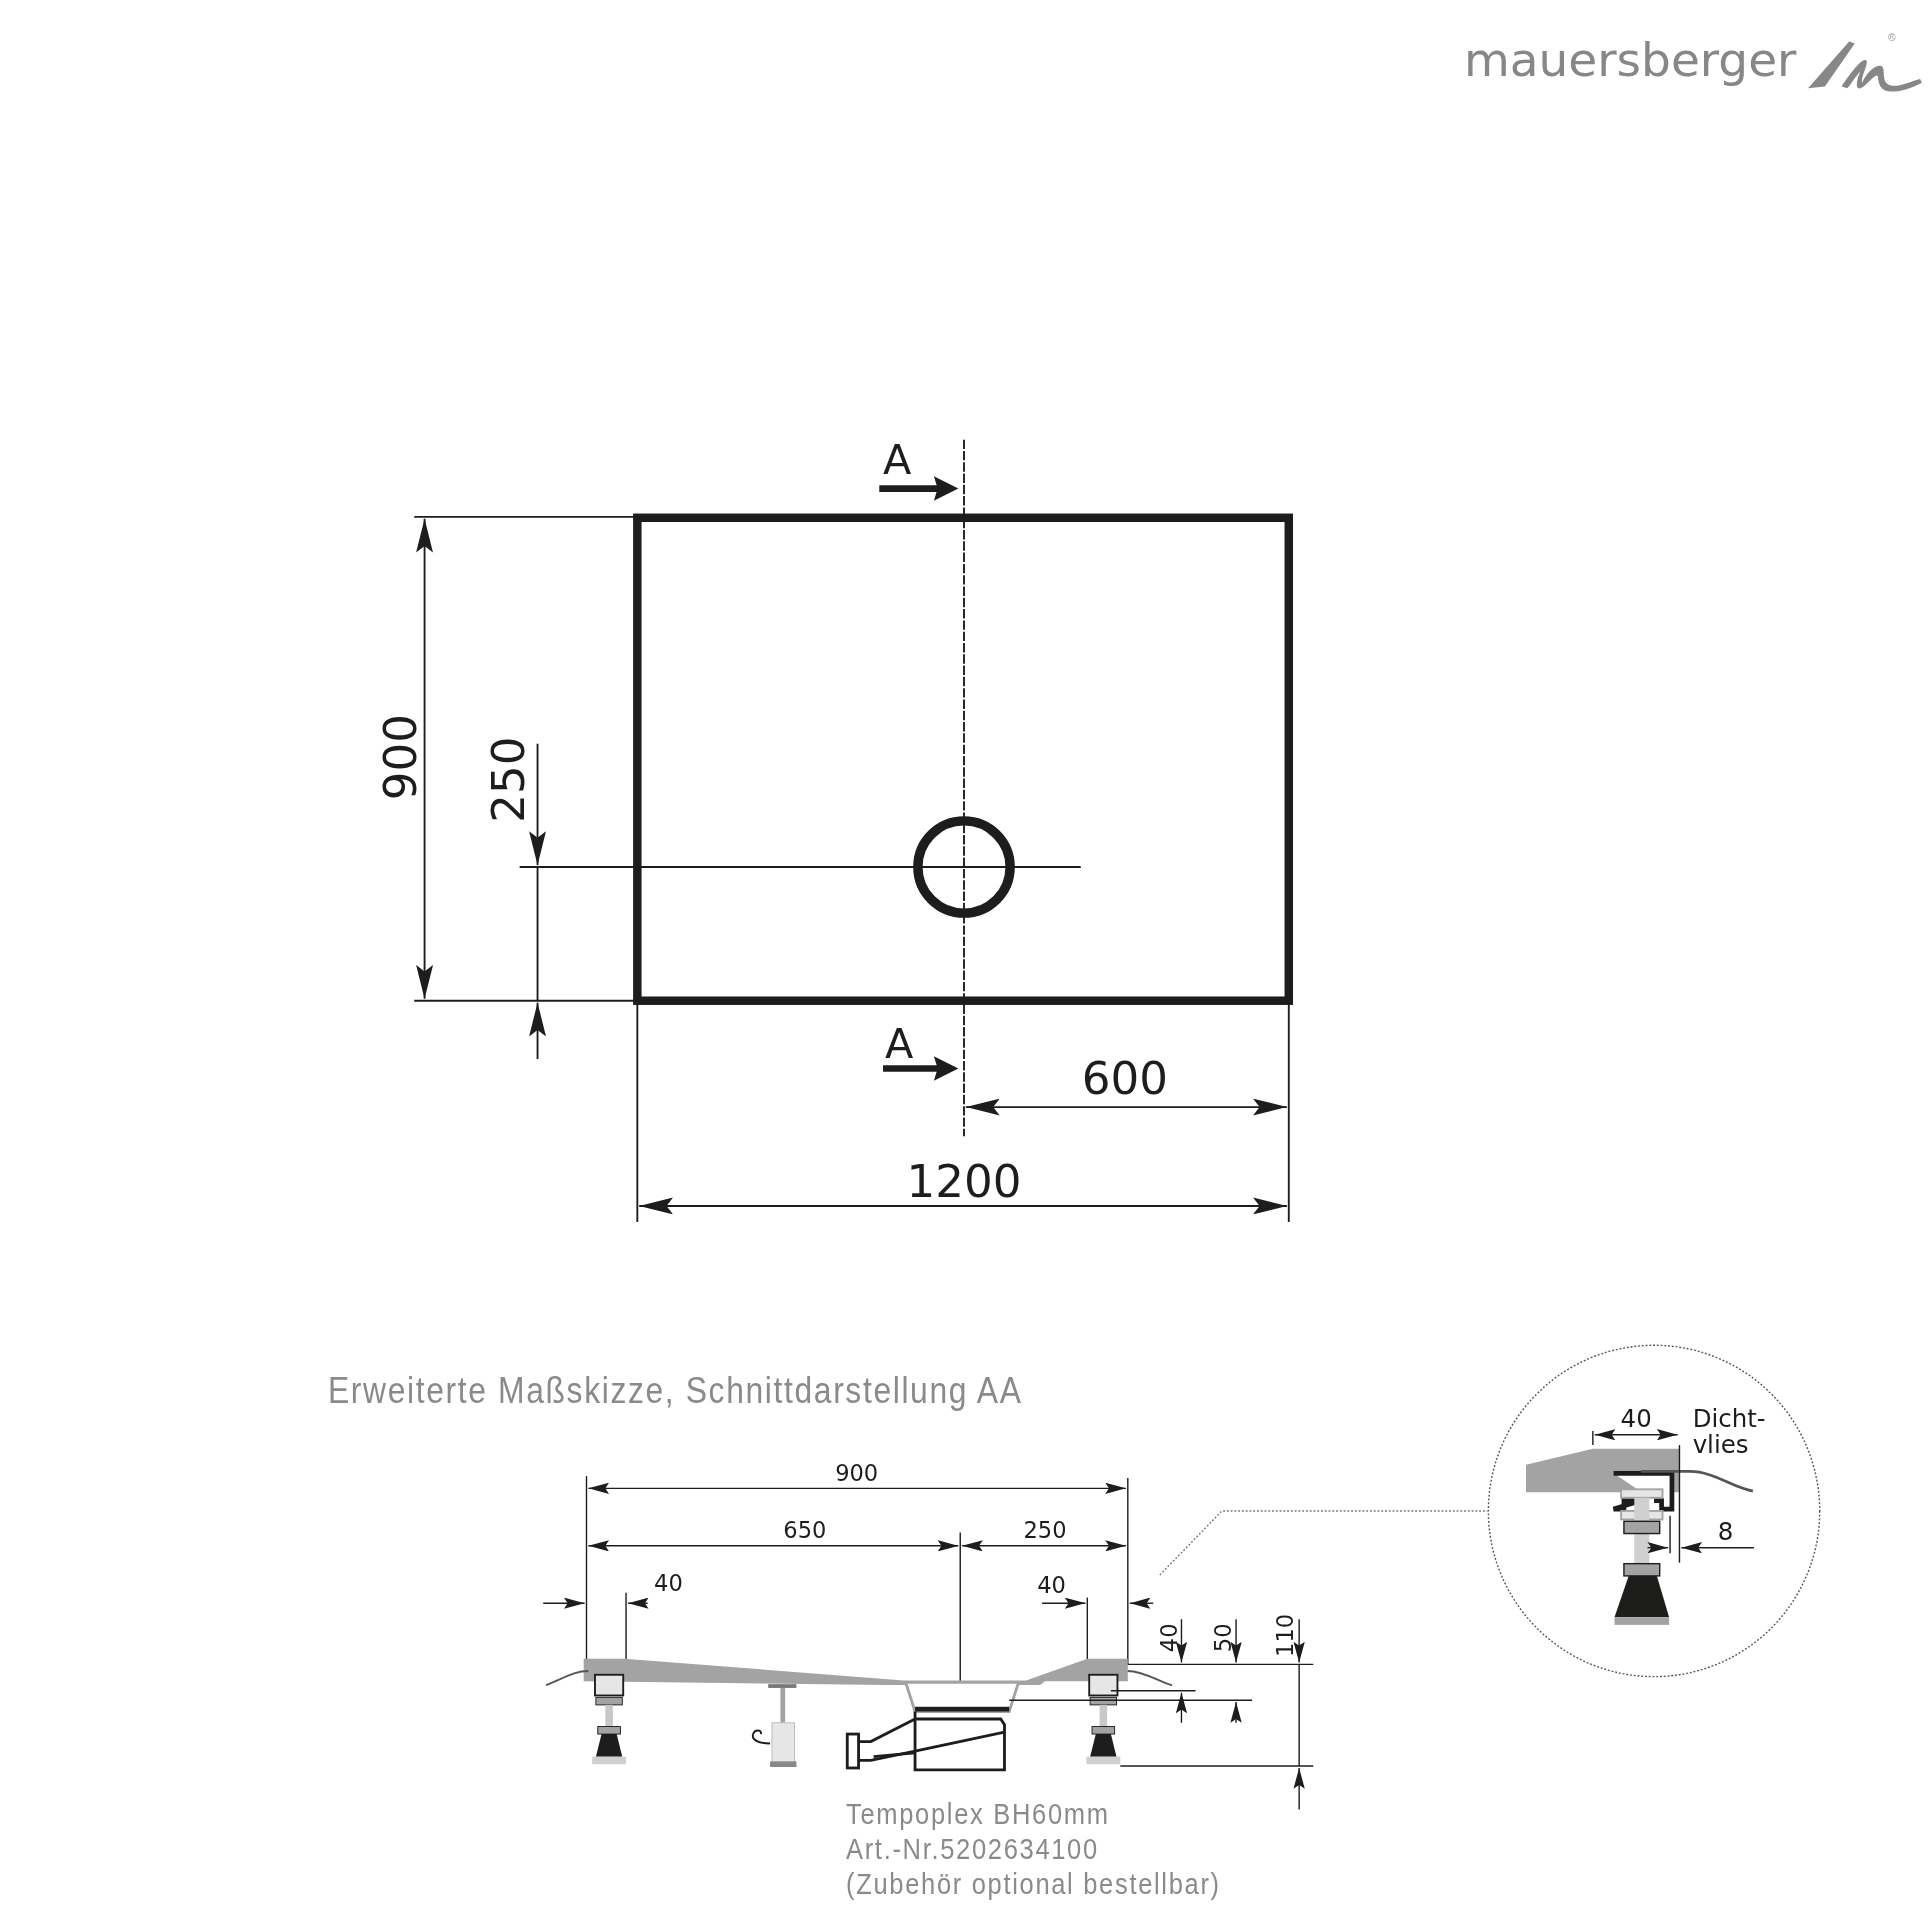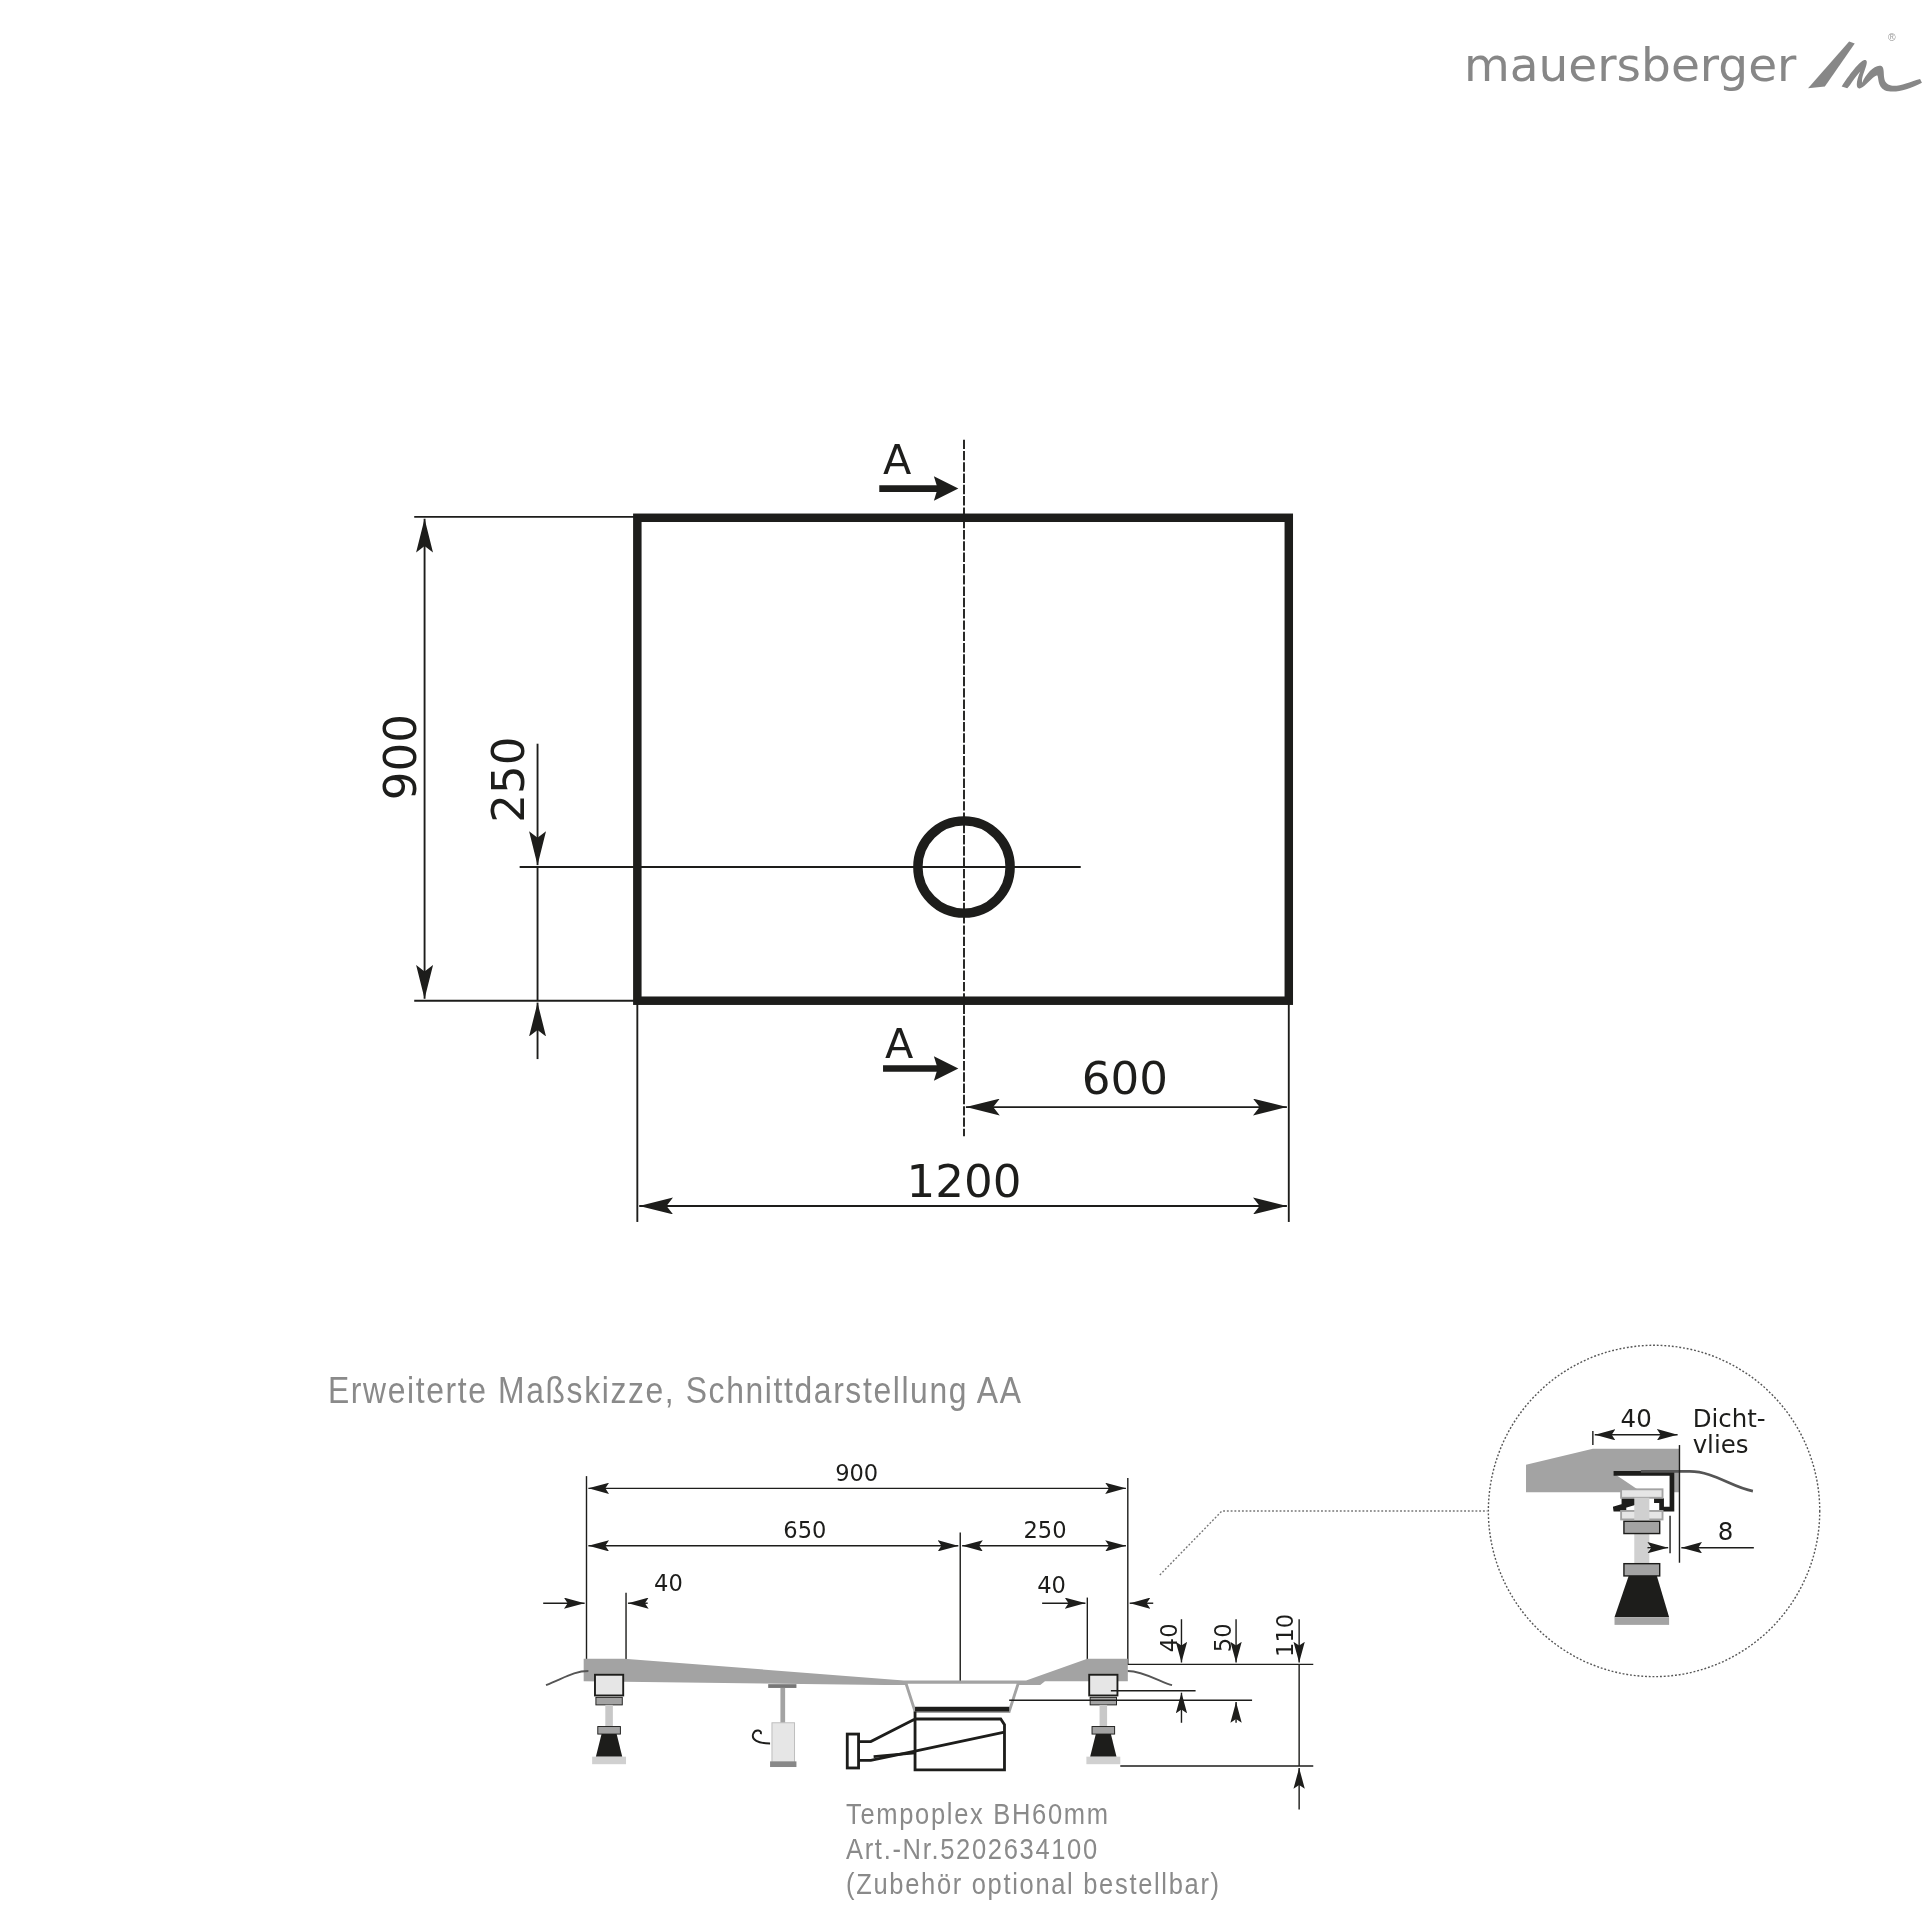--- a/index.html
+++ b/index.html
@@ -1,17 +1,17 @@
 <!DOCTYPE html>
 <html style="font-size:15px"><head>
 <meta charset="utf-8">
 <style>
   html, body { margin: 0; padding: 0; background: #ffffff; }
   body { width: 1928px; height: 1928px; position: relative; overflow: hidden; font-family: "Liberation Sans", sans-serif; }
-  .logo { position: absolute; left: 1464px; top: 36px; display: flex; align-items: center; }
+  .logo { position: absolute; left: 1464px; top: 36px; display: flex; align-items: flex-start; }
   .logo-text { font-family: "DejaVu Sans", sans-serif; font-size: 47px; color: #878787; letter-spacing: 0px; line-height: 1; }
   .logo-mark { margin-left: 7.5px; }
   .reg { position: absolute; left: 1888px; top: 32px; font-size: 10.4px; color: #999; }
   svg.drawing { position: absolute; left: 0; top: 0; }
   .dim { font-family: "DejaVu Sans", sans-serif; fill: #1d1d1b; }
   .title-text { position: absolute; left: 328px; top: 1370px; font-family: "Liberation Sans", sans-serif; font-size: 37px; color: #8a8a8a; letter-spacing: 1.9px; transform: scaleX(0.86); transform-origin: left; white-space: nowrap; }
   .note-block { position: absolute; left: 846px; top: 1797px; font-family: "Liberation Sans", sans-serif; font-size: 29px; color: #8a8a8a; line-height: 35px; letter-spacing: 1.9px; transform: scaleX(0.88); transform-origin: left; white-space: nowrap; }
 </style>
 </head>
 <body>

